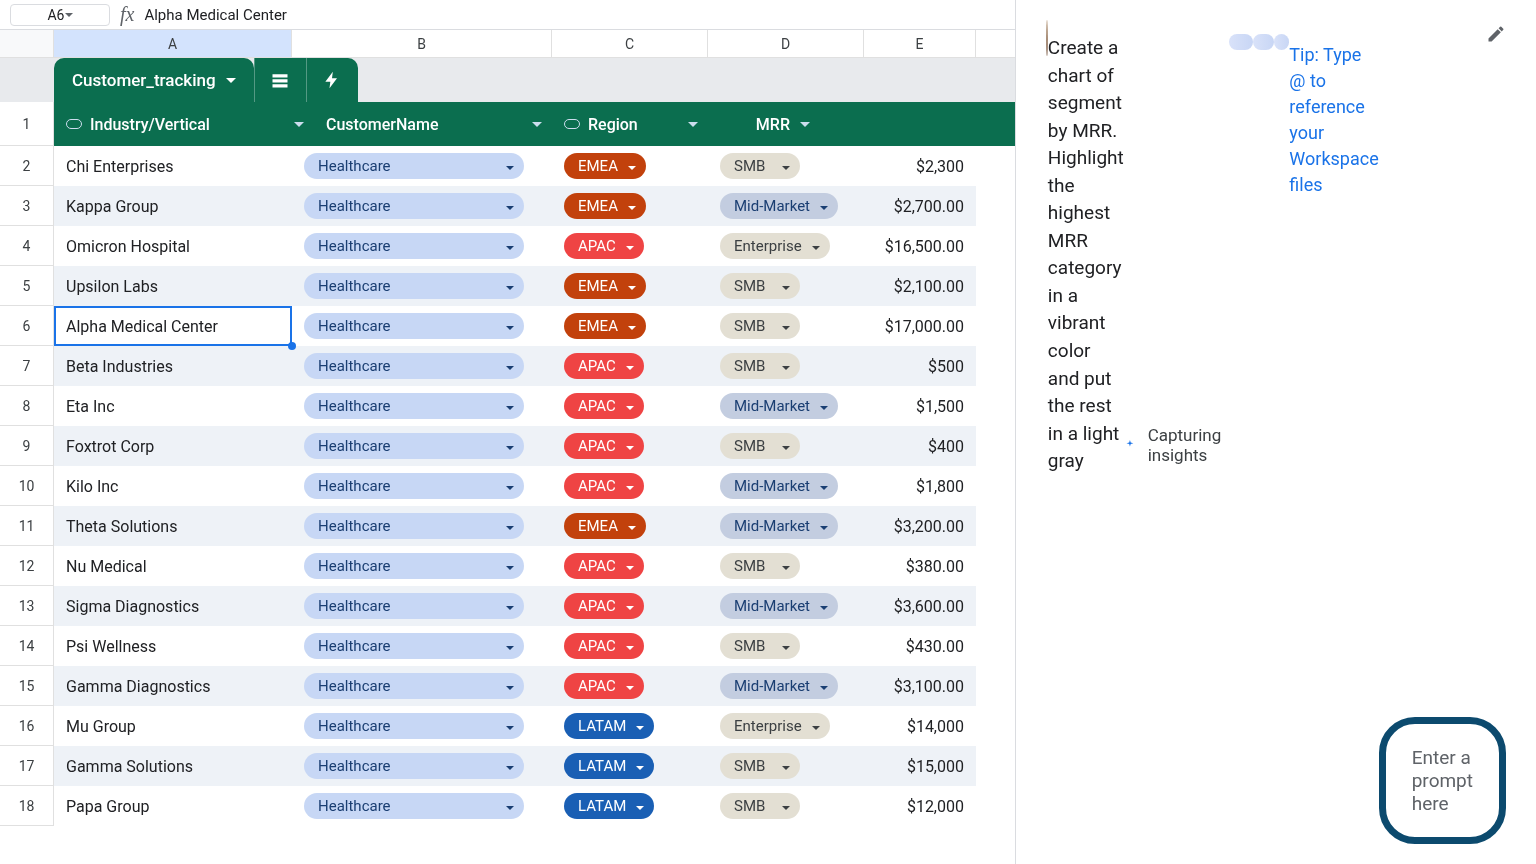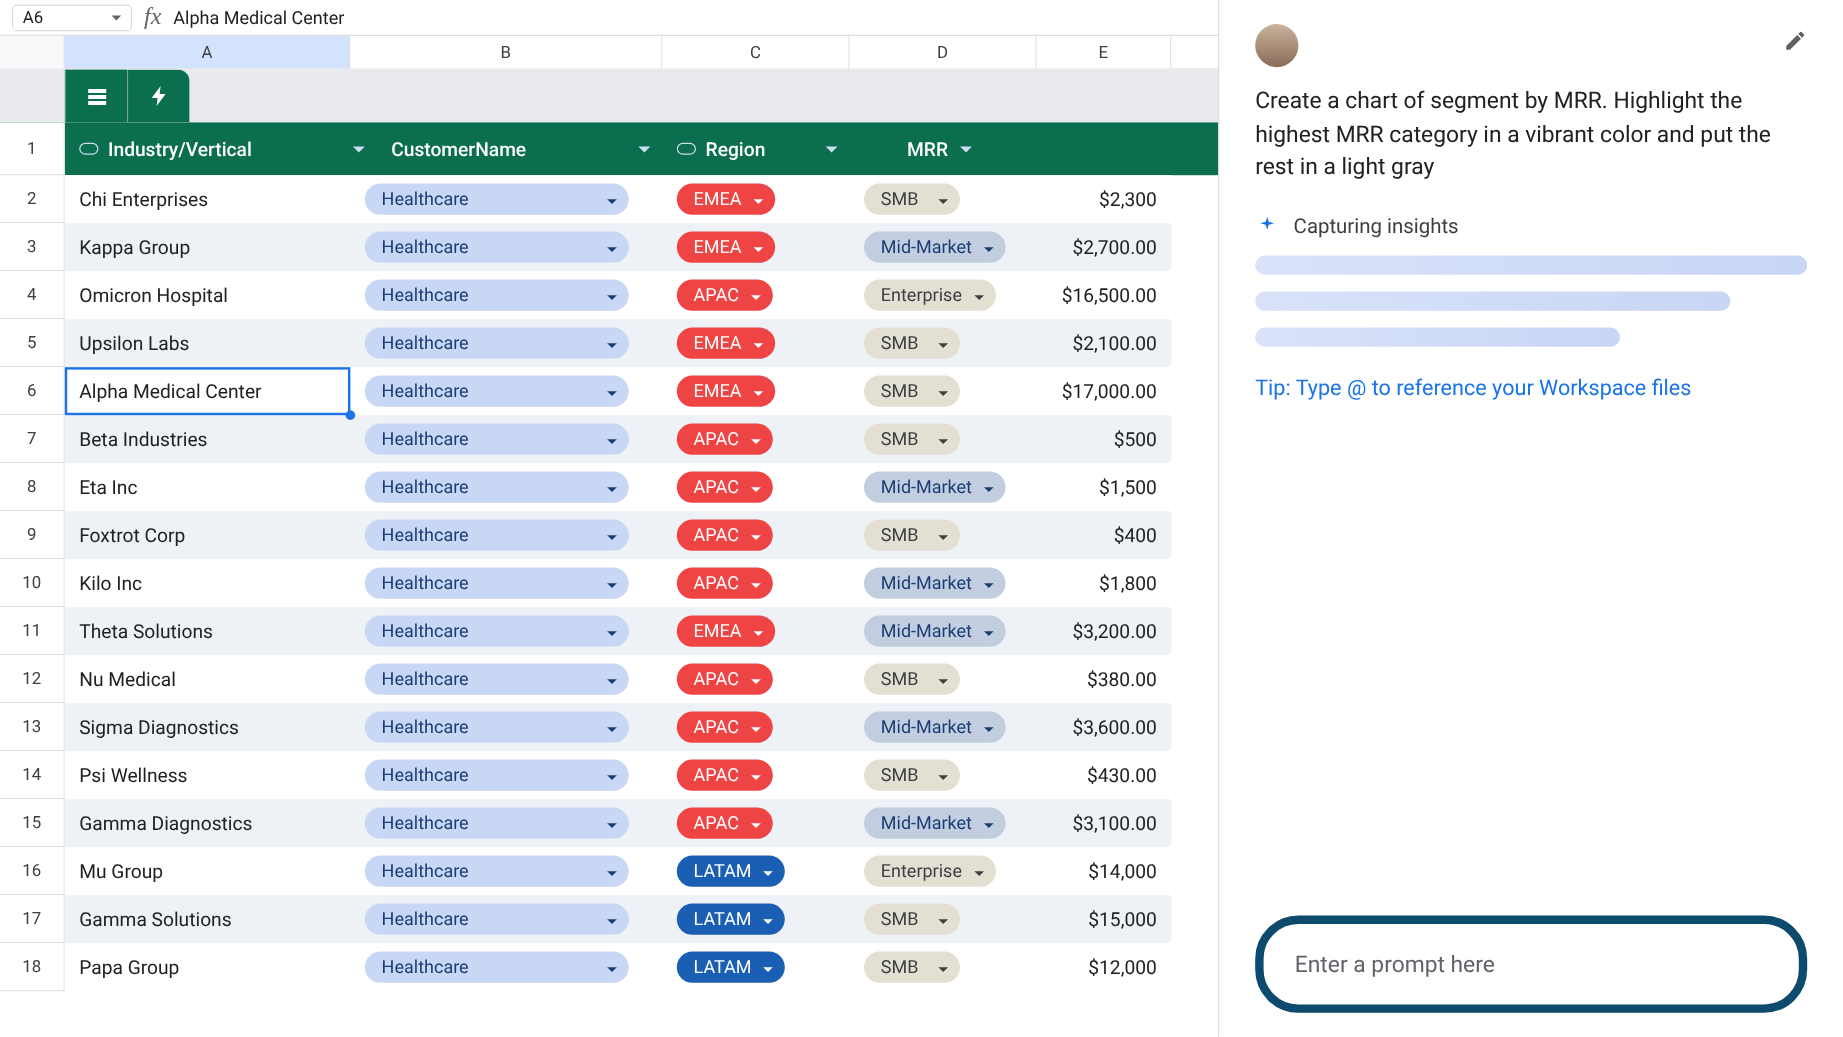--- a/index.html
+++ b/index.html
@@ -1,23 +1,23 @@
 <!DOCTYPE html>
 <html><head>
 <meta charset="utf-8">
 <style>
 *{margin:0;padding:0;box-sizing:border-box;font-family:"Google Sans",Roboto,Arial,sans-serif}
 html,body{width:1536px;height:864px;overflow:hidden;background:#fff;color:#202124}
 .app{display:flex;width:100%;height:100%}
 .left{flex:1;display:flex;flex-direction:column;border-right:1px solid #dadce0}
-.right{width:520px;display:flex;flex-direction:column;padding:20px 30px;position:relative}
+.right{width:520px;display:flex;flex-direction:row;padding:20px 30px;position:relative}
 
 
 .fbar{display:flex;align-items:center;height:30px;border-bottom:1px solid #dadce0;padding:0 10px;gap:10px}
-.name-box{width:100px;display:flex;align-items:center;justify-content:space-between;border:1px solid #dadce0;border-radius:4px;padding:2px 8px;font-size:14px}
+.name-box{width:100px;display:flex;align-items:center;justify-content:center;border:1px solid #dadce0;border-radius:4px;padding:2px 8px;font-size:14px}
 .fx{color:#5f6368;font-style:italic;font-size:20px;font-family:serif}
 .fval{font-size:15px;color:#202124}
 
 
 .colhdrs{display:flex;height:28px;background:#fff;border-bottom:1px solid #e0e0e0}
 .corner{width:54px;border-right:1px solid #e0e0e0;background:#f8f9fa}
 .colhdr{display:flex;align-items:center;justify-content:center;font-size:14px;color:#3c4043;border-right:1px solid #e0e0e0;background:#fff}
 .colA{width:238px;background:#d3e3fd}
 .colB{width:260px}.colC{width:156px}.colD{width:156px}.colE{width:112px}
 
@@ -41,21 +41,21 @@
 .rows{display:flex;flex-direction:column}
 .row{display:flex;height:40px;align-items:stretch}
 .row:nth-child(odd) .cell{background:#fff}
 .row:nth-child(even) .cell{background:#eef2f7}
 .cell{display:flex;align-items:center;padding:0 12px;font-size:16px}
 .cA{width:238px}.cB{width:260px}.cC{width:156px}.cD{width:156px}.cE{width:112px;justify-content:flex-end}
 
 .pill{display:inline-flex;align-items:center;border-radius:16px;padding:4px 28px 4px 14px;font-size:15px;position:relative;min-width:80px}
 .pill .pd{position:absolute;right:10px;border:4px solid transparent;border-top-color:currentColor;top:13px}
 .pill-healthcare{background:#c7d7f5;color:#1a3e72}
-.pill-emea{background:#ef4444;color:#fff}
+.pill-emea{background:#c2410c;color:#fff}
 .pill-apac{background:#ef4444;color:#fff}
 .pill-latam{background:#1a5fb4;color:#fff}
 .pill-smb{background:#e3dfd3;color:#3c4043}
 .pill-mid{background:#c3cde0;color:#1a3e72}
 .pill-ent{background:#e3dfd3;color:#3c4043}
 .wide{width:220px}
 
 .selected{outline:2px solid #1a73e8;outline-offset:-2px;position:relative}
 .selhandle{position:absolute;right:-4px;bottom:-4px;width:8px;height:8px;background:#1a73e8;border-radius:50%}
 
@@ -88,20 +88,24 @@
   <div class="colhdrs">
     <div class="corner"></div>
     <div class="colhdr colA">A</div>
     <div class="colhdr colB">B</div>
     <div class="colhdr colC">C</div>
     <div class="colhdr colD">D</div>
     <div class="colhdr colE">E</div>
   </div>
 
   <div class="tabbar">
+    <div class="tab">
+      <span>Customer_tracking</span>
+      <span class="chev"></span>
+    </div>
     <div class="tabicon">
       <svg viewBox="0 0 24 24">
             <path d="M3 5h18v4H3zM3 11h18v4H3zM3 17h18v4H3z"></path>
           </svg>
     </div>
     <div class="tabicon bolt">
       <svg viewBox="0 0 24 24">
             <path d="M13 2L4 14h6l-1 8 9-12h-6z"></path>
           </svg>
     </div>

